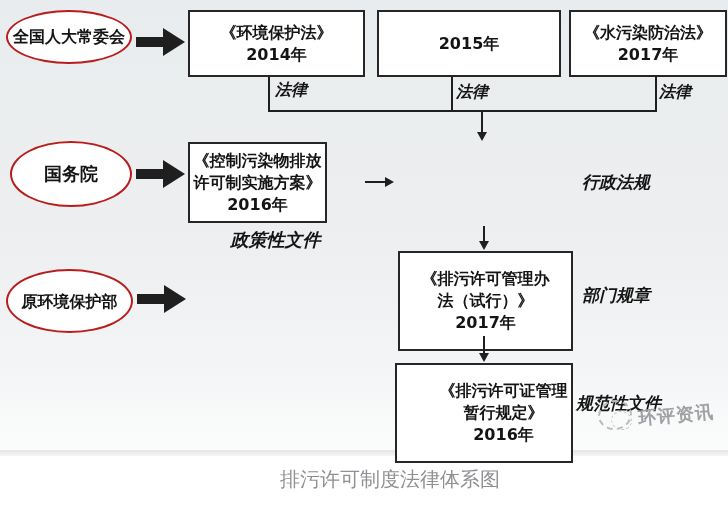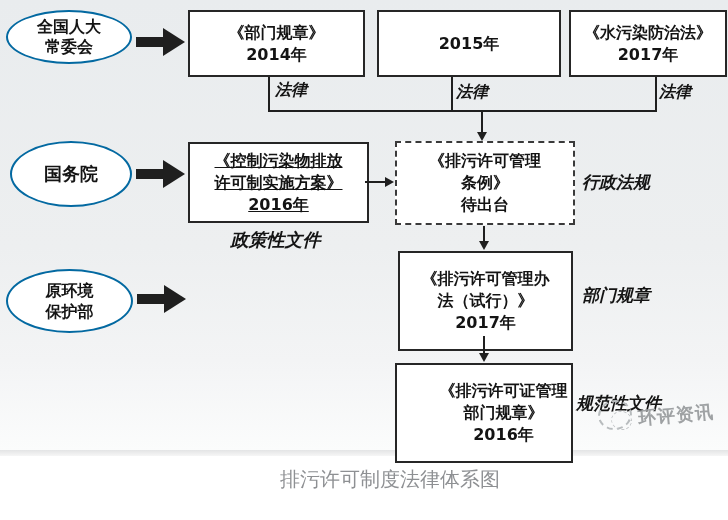--- a/index.html
+++ b/index.html
@@ -10,22 +10,22 @@
   }
   .stage * { box-sizing:border-box; }
 
   
   #scan-bg { position:absolute; left:0; top:0; width:728px; height:450px;
     background:linear-gradient(to bottom,#e9ecee 0%,#edeff0 55%,#f3f4f5 80%,#fbfcfc 100%); }
   #scan-band { position:absolute; left:0; top:450px; width:728px; height:6px;
     background:linear-gradient(to bottom,#e3e4e5,#f6f6f6); }
 
   
-  .ellipse { position:absolute; background:#fff; border:2px solid #0369a1; border-radius:50%;
-    display:flex; flex-direction:column; align-items:center; justify-content:center;
+  .ellipse { position:absolute; background:#fff; border:2px solid #b91c1c; border-radius:50%;
+    display:flex; flex-direction:row; align-items:center; justify-content:center;
     font-weight:700; font-size:17px; line-height:22px; text-align:center; }
   #e-npc { left:6px;  top:10px;  width:126px; height:54px; font-size:16px; line-height:20px; }
   #e-sc  { left:10px; top:141px; width:122px; height:66px; font-size:18px; }
   #e-mep { left:6px;  top:269px; width:127px; height:64px; font-size:16px; line-height:21px; }
 
   
   .barrow { position:absolute; width:50px; height:28px; }
   .barrow .shaft { position:absolute; left:0; top:9px; width:27px; height:10px; background:#1f1f1f; }
   .barrow .head  { position:absolute; left:27px; top:0; width:0; height:0;
     border-top:14px solid transparent; border-bottom:14px solid transparent; border-left:22px solid #1f1f1f; }
@@ -33,21 +33,21 @@
   #a-sc  { left:136px; top:160px; }
   #a-mep { left:137px; top:285px; }
 
   
   .node-box { position:absolute; background:#fff; border:2px solid #262626;
     display:flex; flex-direction:column; align-items:center; justify-content:center;
     font-weight:700; font-size:16px; line-height:22px; text-align:center; }
   #b-law1 { left:188px; top:10px;  width:177px; height:67px; }
   #b-law2 { left:377px; top:10px;  width:184px; height:67px; }
   #b-law3 { left:569px; top:10px;  width:158px; height:67px; }
-  #b-policy { left:188px; top:142px; width:181px; height:81px;text-decoration:underline; }
+  #b-policy { left:188px; top:142px; width:139px; height:81px; }
   #b-reg { left:395px; top:141px; width:180px; height:84px; border:2px dashed #3a3a3a; }
   #b-measures { left:398px; top:251px; width:175px; height:100px; }
   #b-provisions { left:395px; top:363px; width:178px; height:100px;padding-left:39px; }
 
   
   .cline { position:absolute; background:#1f1f1f; }
   #v-law1 { left:268px; top:77px; width:2px; height:35px; }
   #v-law2 { left:451px; top:77px; width:2px; height:35px; }
   #v-law3 { left:655px; top:77px; width:2px; height:35px; }
   #h-bus  { left:268px; top:110px; width:389px; height:2px; }
@@ -113,21 +113,21 @@
   <div class="barrow" id="a-sc">
     <div class="shaft"></div>
     <div class="head"></div>
   </div>
   <div class="barrow" id="a-mep">
     <div class="shaft"></div>
     <div class="head"></div>
   </div>
 
   <div class="node-box" id="b-law1">
-    <span>《部门规章》</span>
+    <span>《环境保护法》</span>
     <span>2014年</span>
   </div>
   <div class="node-box" id="b-law2">
     <span>2015年</span>
   </div>
   <div class="node-box" id="b-law3">
     <span>《水污染防治法》</span>
     <span>2017年</span>
   </div>
 
@@ -145,43 +145,38 @@
   <div class="node-box" id="b-policy">
     <span>《控制污染物排放</span>
     <span>许可制实施方案》</span>
     <span>2016年</span>
   </div>
   <span class="category" id="l-policy">政策性文件</span>
 
   <div class="cline" id="pd-line"></div>
   <div class="ah-right" id="pd-head"></div>
 
-  <div class="node-box" id="b-reg">
-    <span>《排污许可管理</span>
-    <span>条例》</span>
-    <span>待出台</span>
-  </div>
   <span class="category" id="l-reg">行政法规</span>
 
   <div class="cline" id="d2-line"></div>
   <div class="ah-down" id="d2-head"></div>
 
   <div class="node-box" id="b-measures">
     <span>《排污许可管理办</span>
     <span>法（试行）》</span>
     <span>2017年</span>
   </div>
   <span class="category" id="l-measures">部门规章</span>
 
   <div class="cline" id="d3-line"></div>
   <div class="ah-down" id="d3-head"></div>
 
   <div class="node-box" id="b-provisions">
     <span>《排污许可证管理</span>
-    <span>部门规章》</span>
+    <span>暂行规定》</span>
     <span>2016年</span>
   </div>
   <span class="category" id="l-provisions">规范性文件</span>
 
   <div class="wm-circle" id="wm-c1"></div>
   <div class="wm-circle" id="wm-c2"></div>
   <span id="wm-text">环评资讯</span>
 
   <div id="caption">排污许可制度法律体系图</div>
 

